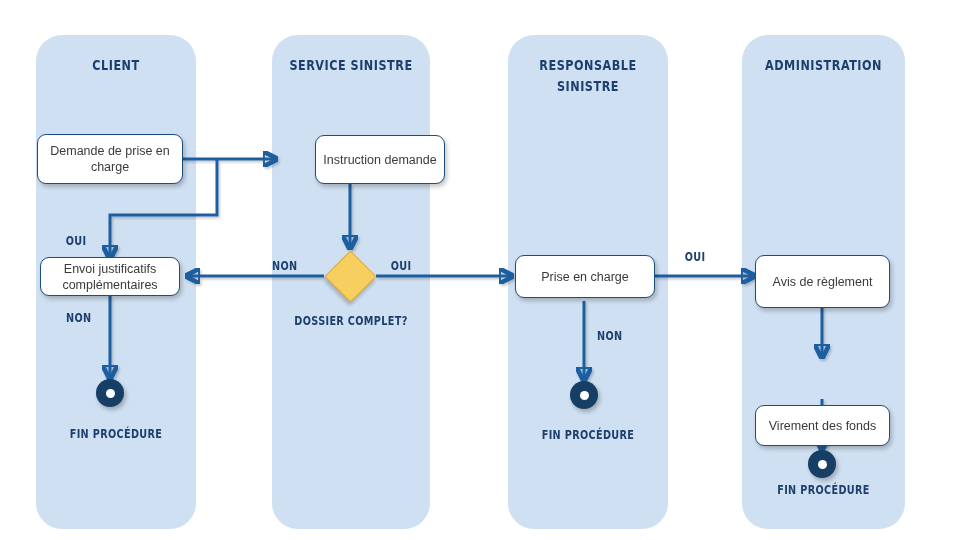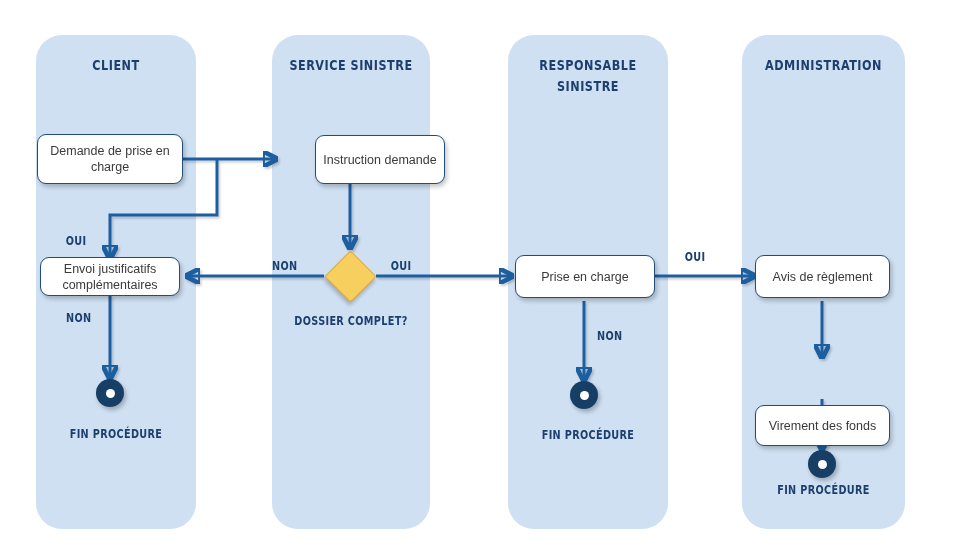--- a/index.html
+++ b/index.html
@@ -162,21 +162,21 @@
   </svg>
 
   <div class="task" style="left:37px;top:122px;width:146px;height:50px;">Demande de prise en charge</div>
 
   <div class="task" style="left:40px;top:245px;width:140px;height:39px;">Envoi justificatifs complémentaires</div>
 
   <div class="task" style="left:285px;top:123px;width:130px;height:49px;margin-left:30px;">Instruction demande</div>
 
   <div class="task" style="left:515px;top:243px;width:140px;height:43px;">Prise en charge</div>
 
-  <div class="task" style="left:755px;top:243px;width:135px;height:43px;">Avis de règlement</div>
+  <div class="task" style="left:755px;top:243px;width:135px;height:53px;">Avis de règlement</div>
 
   <div class="task" style="left:755px;top:345px;width:135px;height:41px;margin-top:48px;">Virement des fonds</div>
 
   <div class="gateway" style="left:332px;top:246px;width:37px;height:37px;"></div>
   <div class="gateway-label" style="left:272px;top:301px;width:158px;">DOSSIER COMPLET?</div>
 
   <div class="end-event" style="left:96px;top:367px;">
     <div class="dot"></div>
   </div>
   <div class="end-label" style="left:36px;top:414px;width:160px;">FIN PROCÉDURE</div>

